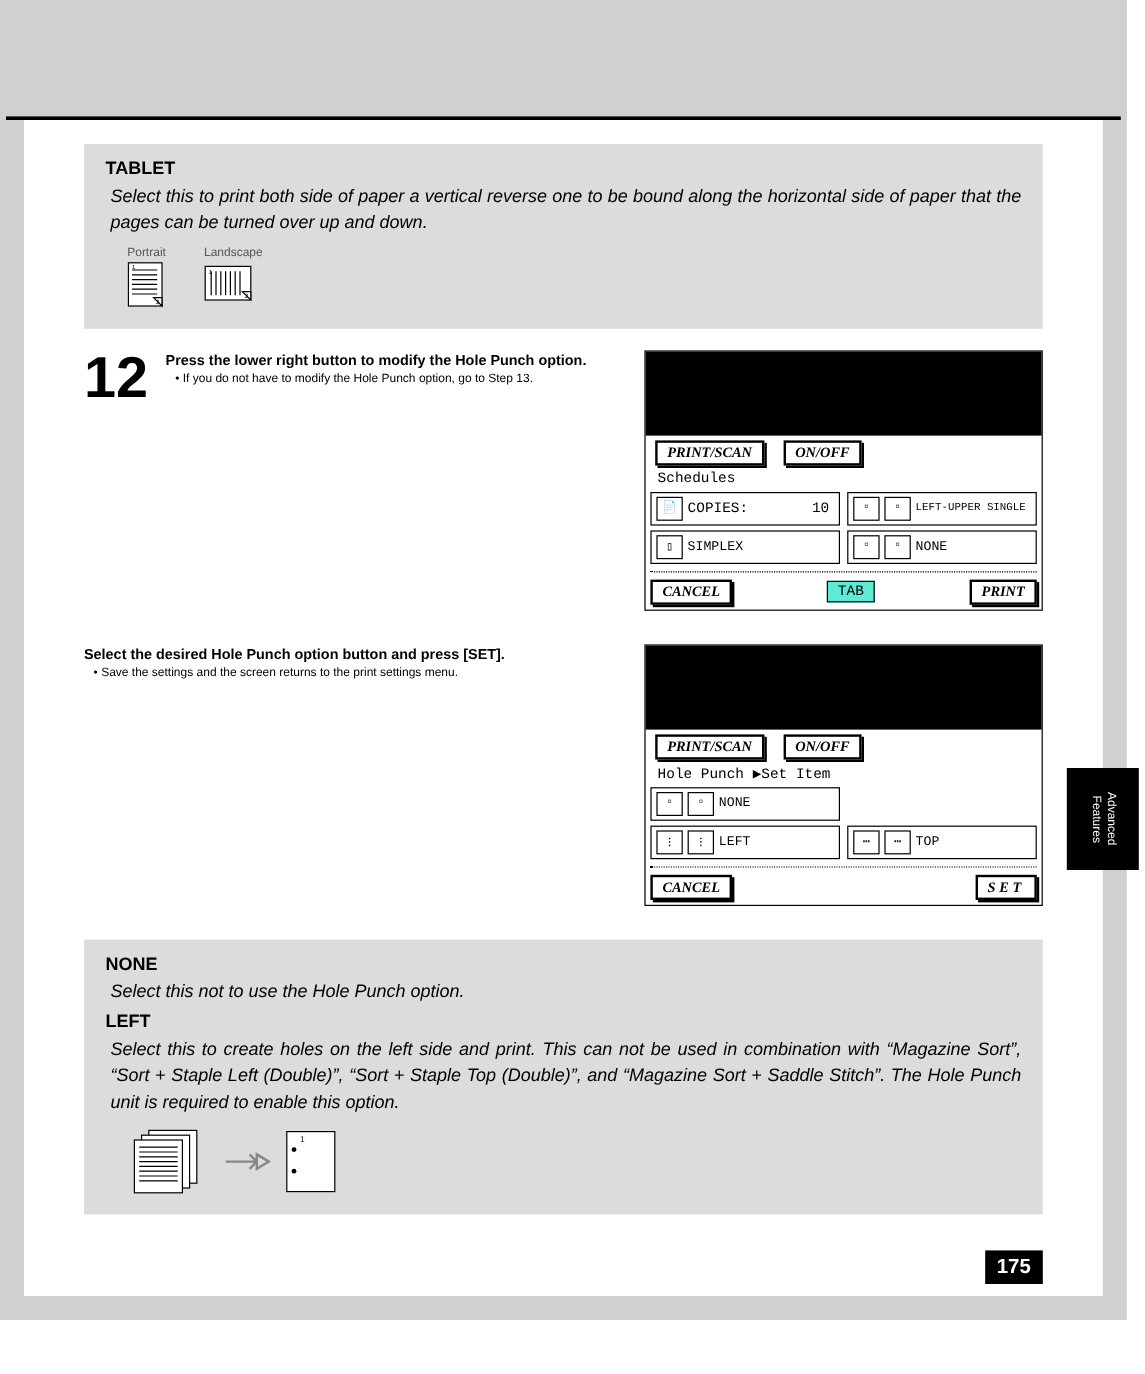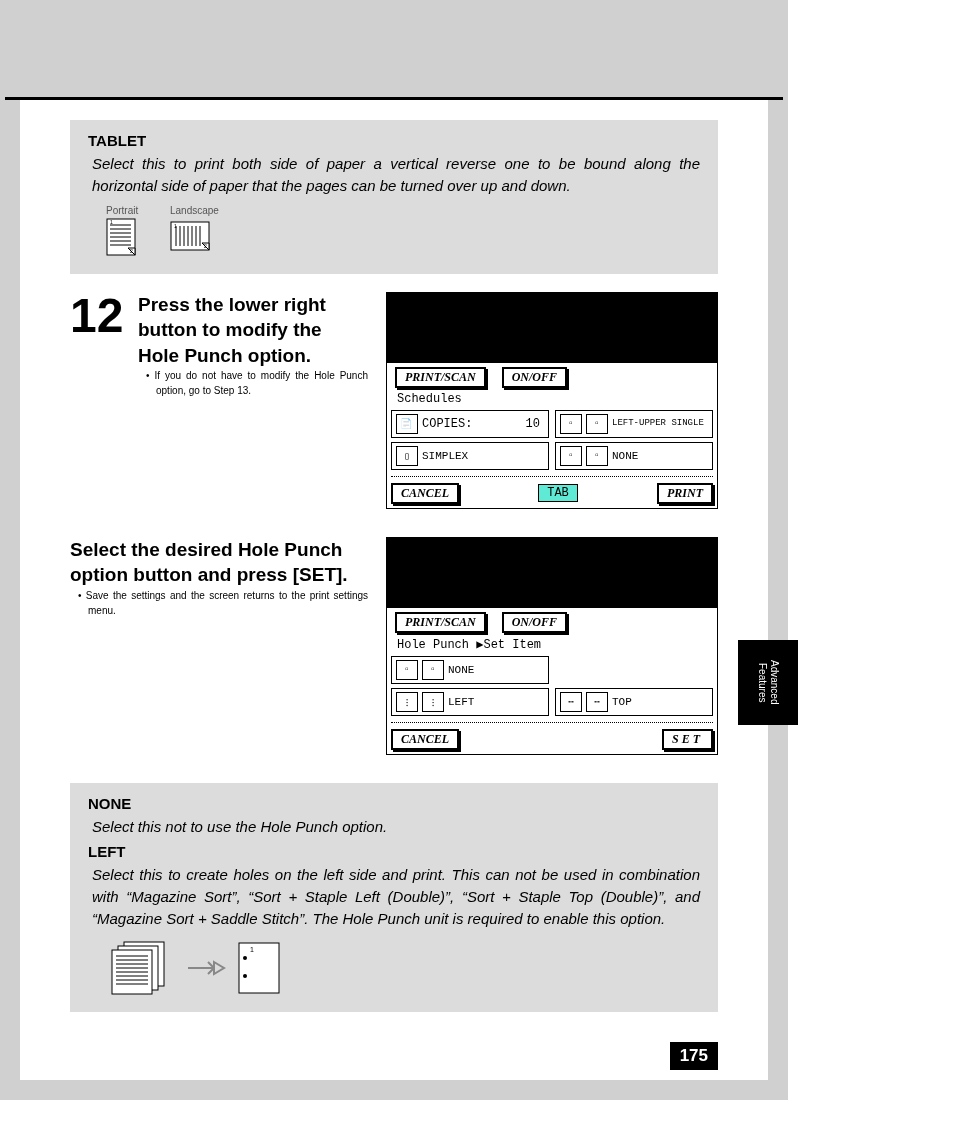--- a/index.html
+++ b/index.html
@@ -1,30 +1,30 @@
 <!DOCTYPE html>
 <html><head>
 <meta charset="utf-8">
 <style>
   body { margin: 0; font-family: Helvetica, Arial, sans-serif; background: #fff; width: 954px; }
-  .page-outer { width: 788px; background: #d0d0d0; padding-bottom: 20px; box-sizing: border-box; }
+  .page-outer { width: 939px; background: #d0d0d0; padding-bottom: 20px; box-sizing: border-box; }
   .top-gray { height: 100px; background: #d0d0d0; position: relative; }
   .top-rule { position: absolute; left: 5px; right: 5px; bottom: 0; height: 3px; background: #000; }
   .content { background: #fff; margin: 0 20px; padding: 20px 50px 30px 50px; position: relative; min-height: 980px; box-sizing: border-box; }
   .gray-box { background: #dcdcdc; padding: 12px 18px 14px 18px; margin-bottom: 18px; }
   .term { font-weight: bold; font-size: 15px; margin-bottom: 4px; }
   .term-body { font-size: 15px; line-height: 1.45; margin-left: 4px; text-align: justify; font-style: italic; }
   .orient-row { display: flex; gap: 30px; margin: 8px 0 0 18px; }
   .orient-item { text-align: left; font-size: 10px; color: #555; }
   .orient-svg { display: block; margin-top: 2px; }
   .step-block { display: flex; align-items: flex-start; gap: 18px; margin-bottom: 28px; }
   .step-left { display: flex; flex: 1; gap: 10px; }
   .step-num { font-size: 48px; font-weight: bold; line-height: 1; min-width: 58px; }
   .step-text { flex: 1; }
-  .step-title { font-weight: bold; font-size: 19px; line-height: 1.35; }
+  .step-title { font-weight: bold; font-size: 12px; line-height: 1.35; }
   .step-bullet { font-size: 10px; line-height: 1.5; margin-left: 18px; text-indent: -10px; text-align: justify; }
   .step-bullet::before { content: "• "; }
   .screen { width: 330px; border: 1px solid #000; }
   .screen-top { height: 70px; background: #000; }
   .screen-body { padding: 4px; font-family: "Courier New", monospace; font-size: 12px; }
   .btn-row { display: flex; gap: 16px; margin-bottom: 4px; padding-left: 4px; }
   .sc-btn { border: 2px solid #000; box-shadow: 2px 2px 0 #000; padding: 1px 8px; font-weight: bold; background: #fff; display: inline-block; font-style: italic; font-family: "Times New Roman", serif; }
   .sc-btn-flat { border: 1px solid #000; padding: 1px 8px; background: #5eead4; display: inline-block; font-family: "Courier New", monospace; }
   .sc-label { margin: 2px 0 4px 6px; font-family: "Courier New", monospace; }
   .grid-row { display: flex; gap: 6px; margin-bottom: 4px; }

